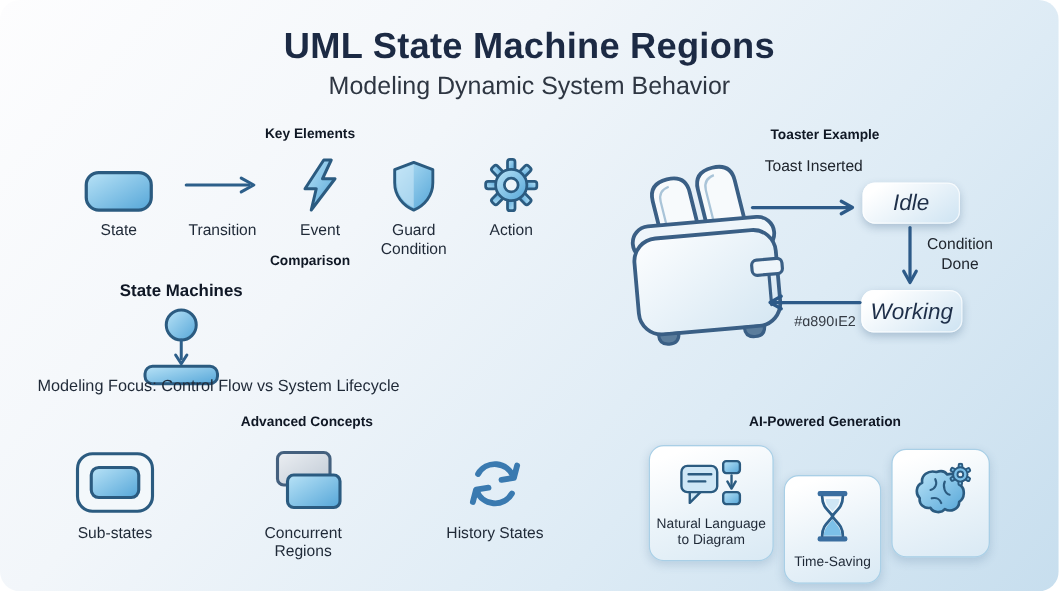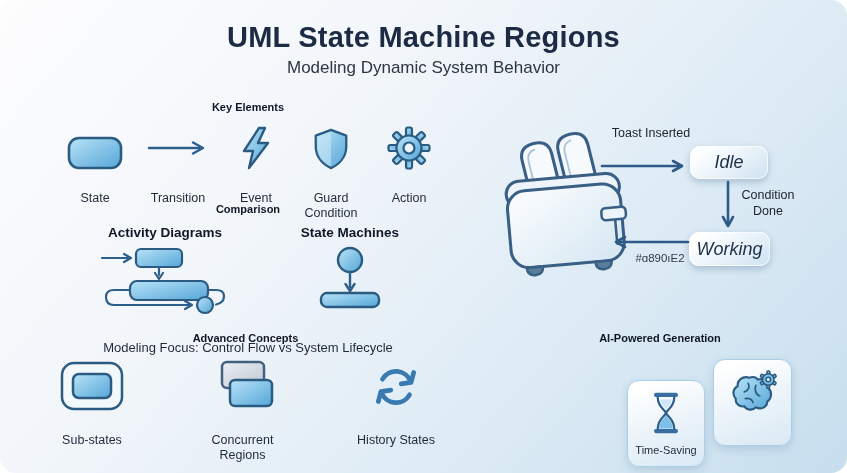--- a/index.html
+++ b/index.html
@@ -2,30 +2,30 @@
 <html><head>
 <meta charset="utf-8">
 <style>
   html,body{margin:0;padding:0;background:#ffffff;}
   body{width:847px;height:473px;font-family:"Liberation Sans",sans-serif;-webkit-font-smoothing:antialiased;}
   .canvas{position:relative;width:847px;height:473px;border-radius:16px;overflow:hidden;
     background:linear-gradient(132deg,#fdfdfe 0%,#f2f6fa 35%,#ddebf5 68%,#c7deee 100%);}
   .page-title{position:absolute;top:21px;left:0;width:847px;text-align:center;
     font-size:29px;font-weight:800;color:#1c2a44;letter-spacing:.2px;}
   .page-subtitle{position:absolute;top:58px;left:0;width:847px;text-align:center;
-    font-size:17px;font-weight:400;color:#2e3642;}
+    font-size:20px;font-weight:400;color:#2e3642;}
   .section-heading{position:absolute;text-align:center;font-size:11px;font-weight:700;color:#0f1724;}
   .icon-row{position:absolute;display:flex;justify-content:space-between;}
   .icon-cell{display:flex;flex-direction:column;align-items:center;}
   .icon-box{display:flex;align-items:flex-end;justify-content:center;}
-  .item-label{margin-top:21px;font-size:12.5px;color:#1f2937;text-align:center;line-height:1.2;}
+  .item-label{margin-top:7px;font-size:12.5px;color:#1f2937;text-align:center;line-height:1.2;}
   .comp-col{display:flex;flex-direction:column;align-items:center;}
   .comp-title{font-size:13.5px;font-weight:700;color:#101826;text-align:center;}
   .comp-diagram{margin-top:5px;}
-  .caption{position:absolute;text-align:center;font-size:13px;color:#1f2937;margin-top:39px;}
+  .caption{position:absolute;font-size:13px;color:#1f2937;}
   .state-box{position:absolute;border-radius:10px;
     background:linear-gradient(145deg,#ffffff 15%,#e8f2f9 55%,#cde3f2 100%);
     box-shadow:0 3px 7px rgba(40,80,120,.28),0 0 0 1px rgba(255,255,255,.7) inset;
     display:flex;align-items:center;justify-content:center;font-size:18px;color:#1e2f49;font-style:italic;}
   .flow-label{position:absolute;font-size:12.5px;color:#20262e;text-align:center;line-height:1.25;}
   .flow-label.small{font-size:11.5px;color:#353b44;}
   .arrow-svg{position:absolute;overflow:visible;}
   .card{position:absolute;border-radius:12px;border:1.5px solid #a9cfe6;box-sizing:border-box;
     background:linear-gradient(160deg,#ffffff 10%,#eaf3f9 55%,#d9e9f4 100%);
     box-shadow:0 3px 8px rgba(60,100,140,.20);
@@ -113,52 +113,36 @@
           </g>
         </svg>
       </div>
       <div class="item-label">Action</div>
     </div>
   </div>
 
   <div class="section-heading" style="left:58px;top:203px;width:380px;">Comparison</div>
 
   <div style="position:absolute;left:70px;top:225px;width:355px;display:flex;gap:15px;">
-    <div class="comp-col" style="width:190px">
-      <div class="comp-title">Activity Diagrams</div>
-      <div class="comp-diagram">
-        <svg width="130" height="70" viewBox="0 0 130 70">
-          <path d="M2 13 H28" stroke="#2d5f8a" stroke-width="2.2" stroke-linecap="round" fill="none"></path>
-          <path d="M24 9 L31 13 L24 17" stroke="#2d5f8a" stroke-width="2.2" stroke-linecap="round" stroke-linejoin="round" fill="none"></path>
-          <rect x="36" y="4" width="46" height="18" rx="5" fill="url(#gBlue)" stroke="#2b5b80" stroke-width="2.2"></rect>
-          <path d="M59 23 V30" stroke="#2d5f8a" stroke-width="2.2" stroke-linecap="round" fill="none"></path>
-          <path d="M55 28 L59 34 L63 28" stroke="#2d5f8a" stroke-width="2.2" stroke-linecap="round" stroke-linejoin="round" fill="none"></path>
-          <rect x="30" y="36" width="78" height="19" rx="7" fill="url(#gBlue)" stroke="#2b5b80" stroke-width="2.2"></rect>
-          <path d="M108 45 H116 Q124 45 124 51 Q124 58 116 59.5" stroke="#2d5f8a" stroke-width="2.2" stroke-linecap="round" fill="none"></path>
-          <path d="M30 45 H14 Q6 45 6 52 Q6 60 14 60 H90" stroke="#2d5f8a" stroke-width="2.2" stroke-linecap="round" fill="none"></path>
-          <path d="M85 56 L92 60 L85 64" stroke="#2d5f8a" stroke-width="2.2" stroke-linecap="round" stroke-linejoin="round" fill="none"></path>
-          <circle cx="105" cy="60" r="8" fill="url(#gBlue)" stroke="#2b5b80" stroke-width="2.2"></circle>
-        </svg>
-      </div>
-    </div>
     <div class="comp-col" style="width:150px">
       <div class="comp-title">State Machines</div>
       <div class="comp-diagram">
         <svg width="72" height="64" viewBox="0 0 72 64">
           <circle cx="36" cy="15" r="12" fill="url(#gBlue)" stroke="#2b5b80" stroke-width="2.4"></circle>
           <path d="M36 27 V42" stroke="#2d5f8a" stroke-width="2.4" stroke-linecap="round" fill="none"></path>
           <path d="M31.5 39 L36 46 L40.5 39" stroke="#2d5f8a" stroke-width="2.4" stroke-linecap="round" stroke-linejoin="round" fill="none"></path>
           <rect x="7" y="48" width="58" height="14" rx="6" fill="url(#gBlue)" stroke="#2b5b80" stroke-width="2.4"></rect>
         </svg>
       </div>
     </div>
   </div>
 
   <div class="caption" style="left:30px;top:301px;width:436px;">Modeling Focus: Control Flow vs System Lifecycle</div>
 
+  <div class="section-heading" style="left:520px;top:102px;width:280px;">Toaster Example</div>
 
   <div style="position:absolute;left:490px;top:124px;">
     <svg width="152" height="165" viewBox="0 0 150 162">
       <g transform="rotate(-5 75 90)">
         <g transform="rotate(-9 53 40)">
           <path d="M38 64 V30 Q38 16 53 16 Q68 16 68 30 V64 Z" fill="#f7fafc" stroke="#3a5f85" stroke-width="3"></path>
           <path d="M44 60 V32 Q44 23 53 22" fill="none" stroke="#a9c4d8" stroke-width="1.8"></path>
         </g>
         <g transform="rotate(-9 89 32)">
           <path d="M74 60 V24 Q74 10 89 10 Q104 10 104 24 V60 Z" fill="#f7fafc" stroke="#3a5f85" stroke-width="3"></path>
@@ -230,20 +214,34 @@
             <path d="M7 38 L9.5 28.5 L19 27"></path>
           </g>
         </svg>
       </div>
       <div class="item-label">History States</div>
     </div>
   </div>
 
   <div class="section-heading" style="left:520px;top:332px;width:280px;">AI-Powered Generation</div>
 
+  <div class="card" style="left:519px;top:356px;width:100px;height:93px;">
+    <div>
+      <svg width="54" height="42" viewBox="0 0 54 44">
+        <rect x="2" y="6" width="30" height="22" rx="5" fill="#cfe7f6" stroke="#2b5b80" stroke-width="2"></rect>
+        <path d="M9 28 V37 L18 28 Z" fill="#cfe7f6" stroke="#2b5b80" stroke-width="2" stroke-linejoin="round"></path>
+        <path d="M8 13 H27 M8 19 H22" stroke="#2b5b80" stroke-width="2" stroke-linecap="round"></path>
+        <rect x="37" y="2" width="14" height="10" rx="2.5" fill="url(#gBlue)" stroke="#2b5b80" stroke-width="2"></rect>
+        <path d="M44 14 V22" stroke="#2b5b80" stroke-width="2" stroke-linecap="round"></path>
+        <path d="M40.5 19 L44 25 L47.5 19" stroke="#2b5b80" stroke-width="2" stroke-linecap="round" stroke-linejoin="round" fill="none"></path>
+        <rect x="37" y="28" width="14" height="10" rx="2.5" fill="url(#gBlue)" stroke="#2b5b80" stroke-width="2"></rect>
+      </svg>
+    </div>
+    <div class="card-label">Natural Language to Diagram</div>
+  </div>
 
   <div class="card" style="left:627px;top:380px;width:78px;height:87px;">
     <div>
       <svg width="38" height="44" viewBox="0 0 40 48">
         <rect x="7" y="2" width="26" height="4.5" rx="2" fill="#3a6ea0"></rect>
         <rect x="7" y="41.5" width="26" height="4.5" rx="2" fill="#3a6ea0"></rect>
         <path d="M14 9 C14 15 18 17 20 20 C22 17 26 15 26 9 Z" fill="#cfe7f6"></path>
         <path d="M12.5 41 C12.5 33.5 18 30.5 20 26.5 C22 30.5 27.5 33.5 27.5 41 Z" fill="#7cc0e8"></path>
         <path d="M11 7 C11 17 18 19.5 20 24 C22 19.5 29 17 29 7" stroke="#2d5f8a" stroke-width="2.4" fill="none" stroke-linecap="round"></path>
         <path d="M11 41 C11 31 18 28.5 20 24 C22 28.5 29 31 29 41" stroke="#2d5f8a" stroke-width="2.4" fill="none" stroke-linecap="round"></path>

